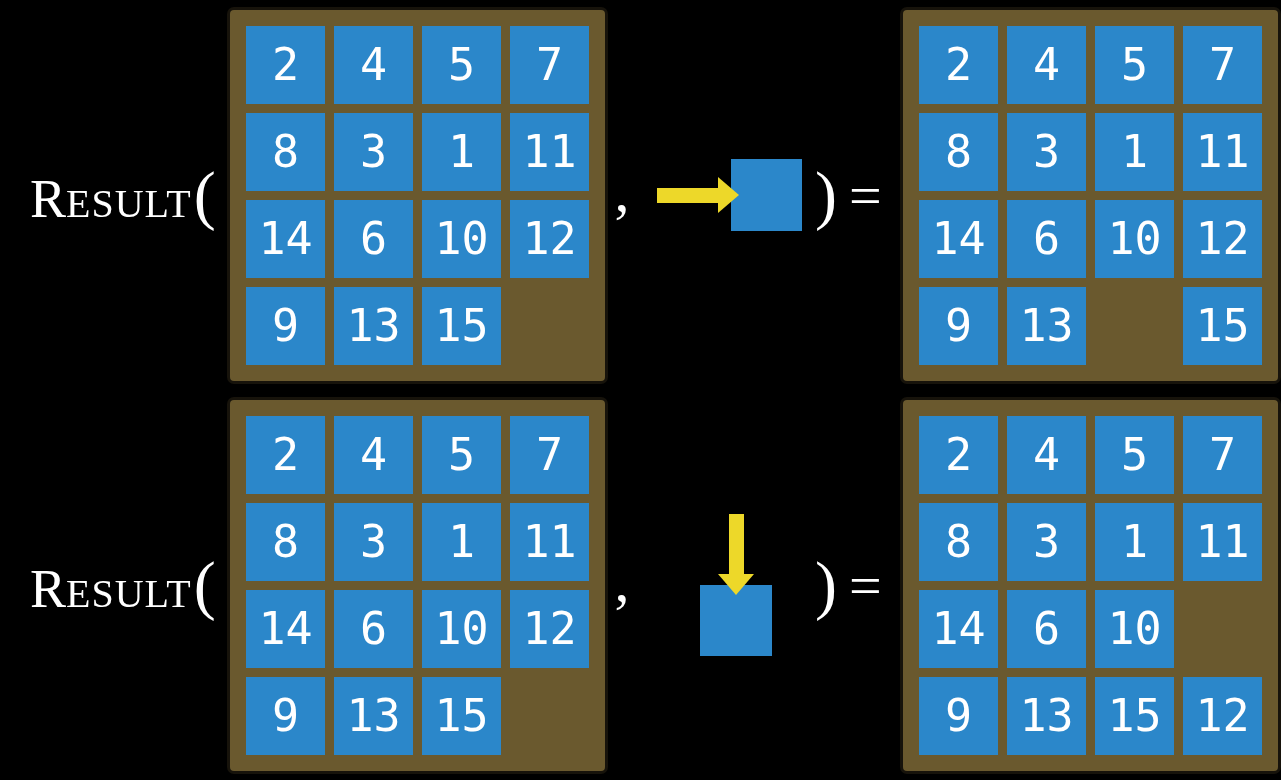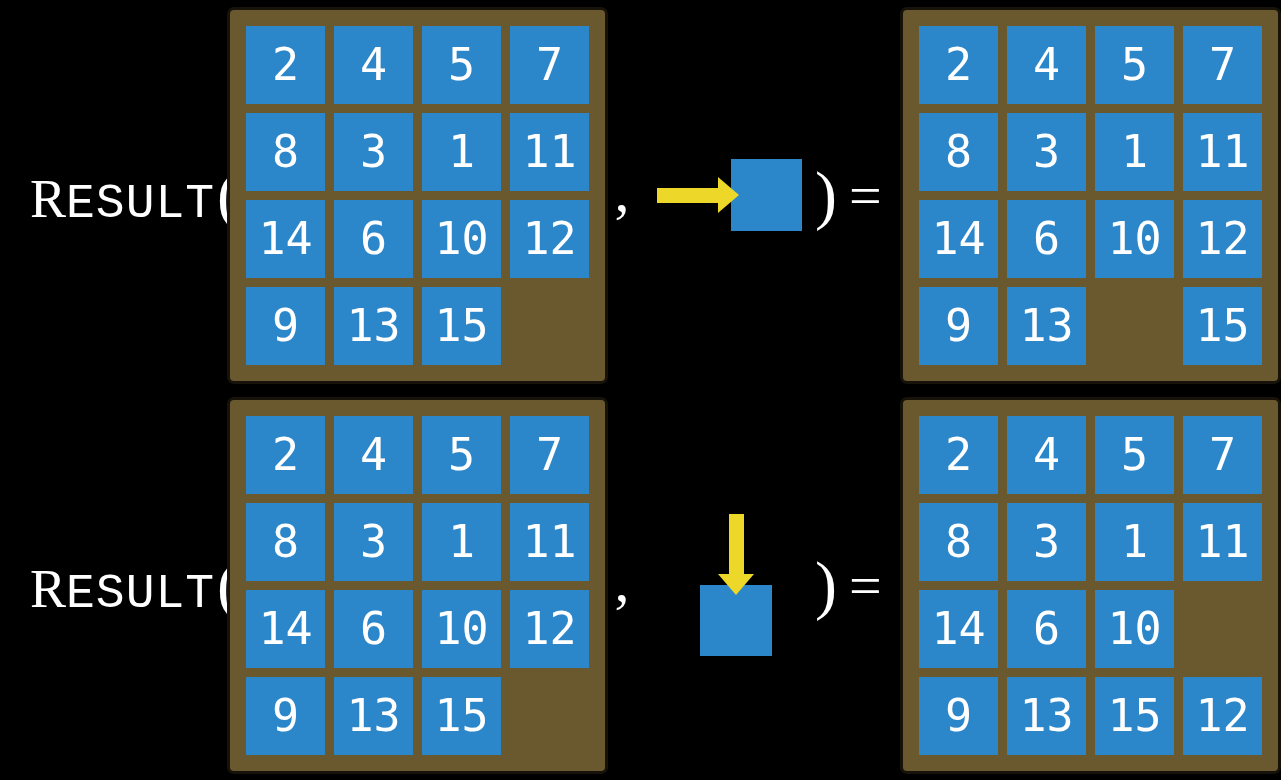--- a/index.html
+++ b/index.html
@@ -22,21 +22,21 @@
   .fn-label {
     width: 230px;
     flex: 0 0 230px;
     box-sizing: border-box;
     padding-left: 30px;
     display: flex;
     align-items: baseline;
     white-space: nowrap;
   }
   .fn-initial { font-size: 54px; line-height: 1; }
-  .fn-rest    { font-size: 48px; line-height: 1; letter-spacing: 1px; font-family: Liberation Mono, monospace; }
+  .fn-rest    { font-size: 40px; line-height: 1; letter-spacing: 1px; }
   .fn-paren   { font-size: 66px; line-height: 1; font-weight: 400; }
   .fn-label .fn-paren { margin-left: 2px; }
 
   
   .board {
     width: 375px; height: 371px;
     flex: 0 0 375px;
     box-sizing: border-box;
     background: var(--frame, #6A592E);
     border-radius: 4px;

